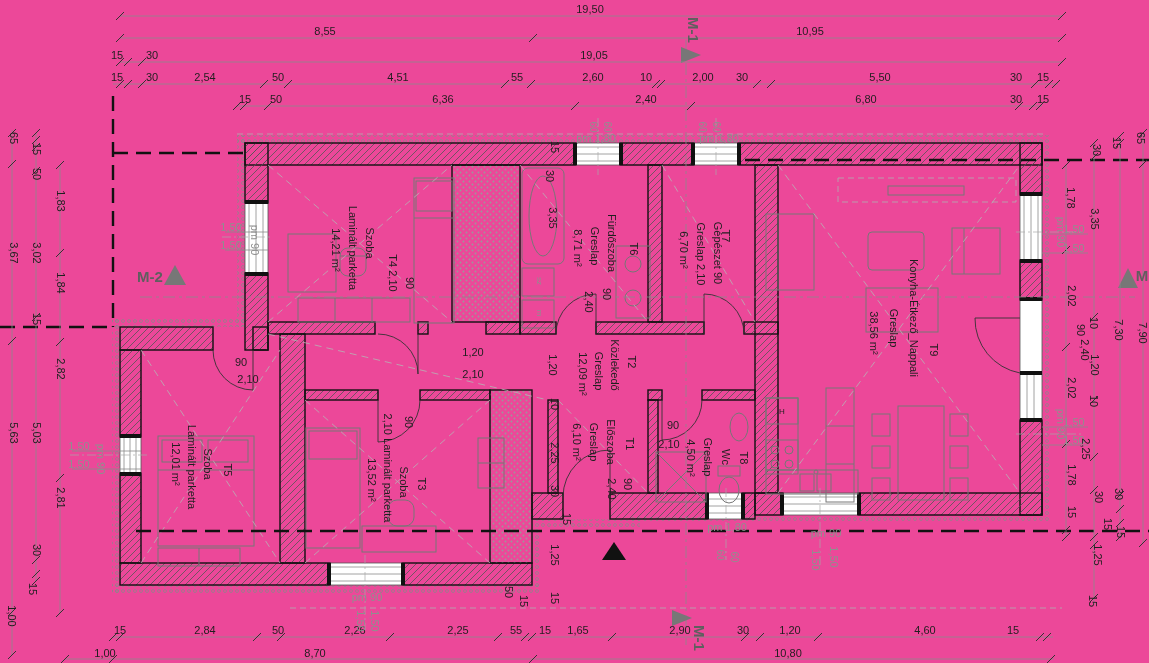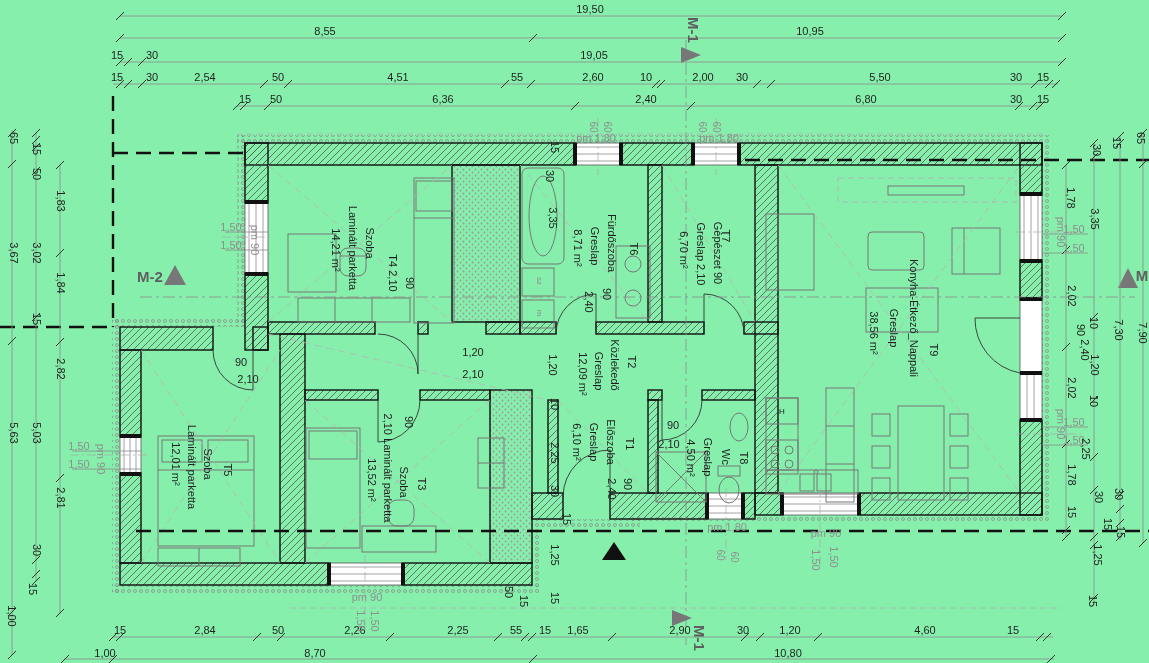--- a/index.html
+++ b/index.html
@@ -1,16 +1,16 @@
 <!DOCTYPE html>
 <html><head>
 <meta charset="utf-8">
 <style>
   html,body{margin:0;padding:0;background:#ffffff;width:1149px;height:663px;overflow:hidden;}
-  #stage{position:relative;width:1149px;height:663px;background:#86efac;}
+  #stage{position:relative;width:1149px;height:663px;background:#ec4899;}
   svg{display:block;font-family:"Liberation Sans",sans-serif;}
   svg text{font-family:"Liberation Sans",sans-serif;}
   #labels text{text-anchor:middle;}
   .tb{fill:#1f1f1f;}
   .tg{fill:#8f8f8f;}
   .td{fill:#5f5f5f;font-weight:bold;}
   .wall{fill:url(#hatch);stroke:#111;stroke-width:1.4;}
   .wallst{fill:url(#stip);stroke:#111;stroke-width:1.4;}
   .ins{fill:url(#dots);stroke:none;}
   .furn2{fill:none;stroke:#777;stroke-width:1;}

